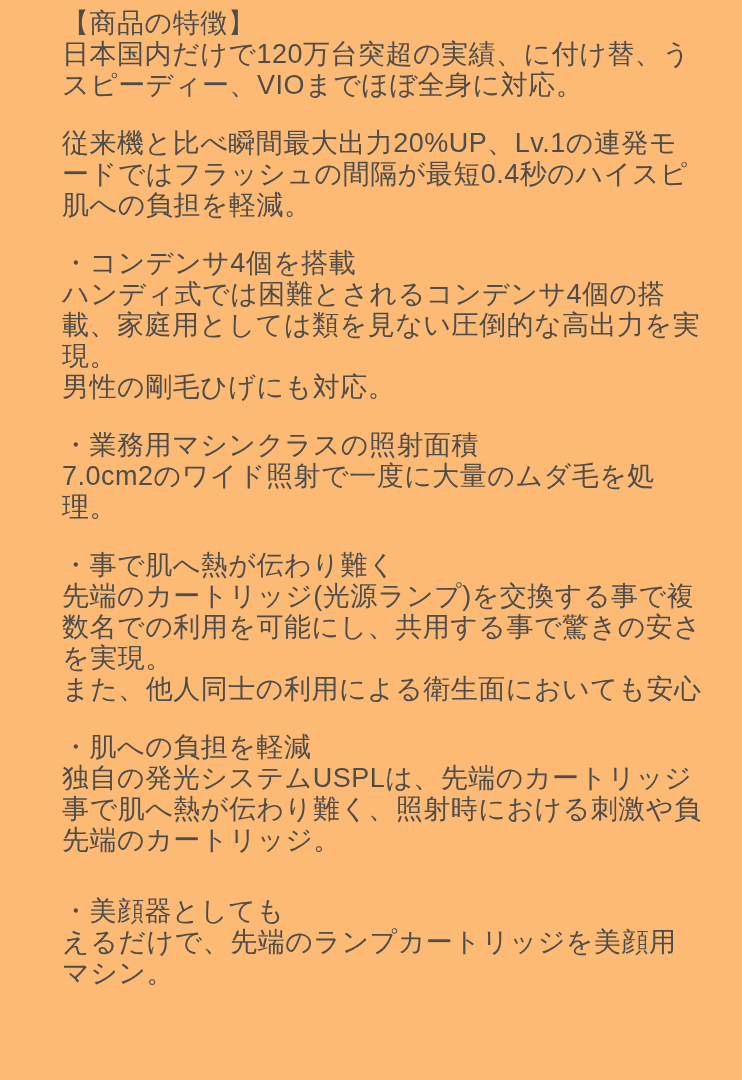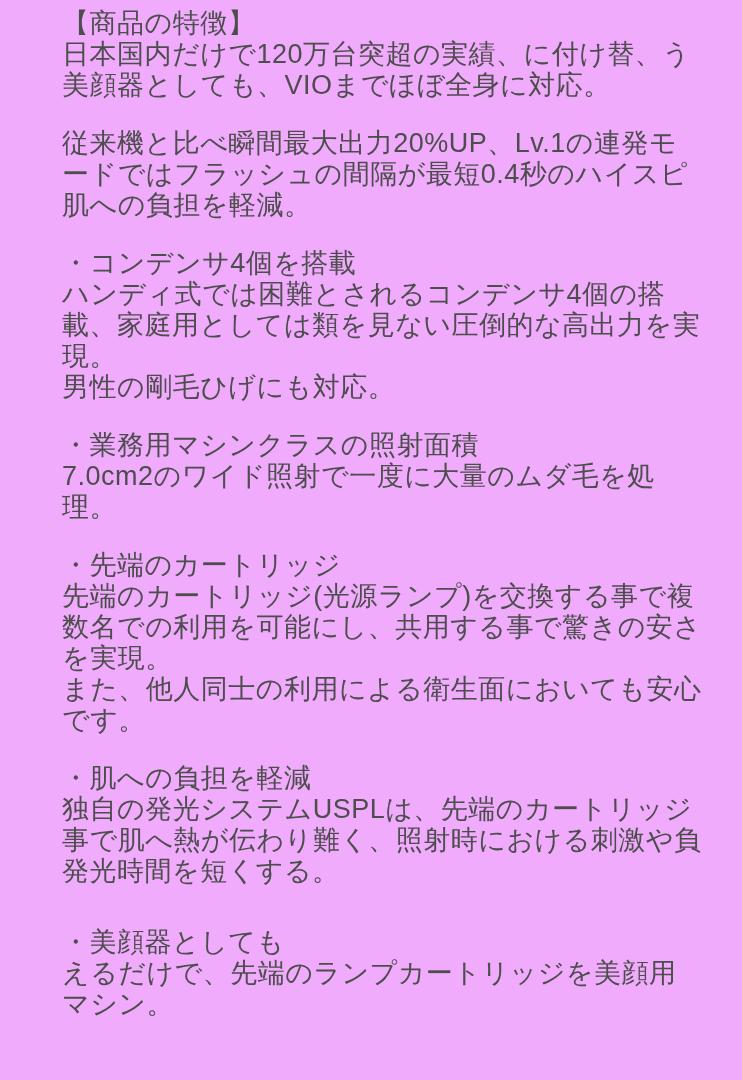--- a/index.html
+++ b/index.html
@@ -11,21 +11,21 @@
     width: 742px;
     height: 1080px;
     overflow: hidden;
     font-family: "Liberation Sans", "DejaVu Sans", sans-serif;
   }
   .page {
     box-sizing: border-box;
     width: 742px;
     height: 1080px;
     padding: 8px 36px 0 62px;
-    background: #f0abfc;
+    background: #fdba74;
   }
   .feature-section {
     margin: 0 0 27px 0;
     padding: 0;
   }
   .feature-section:last-child {
     margin-bottom: 0;
     margin-top: 40px;
   }
   .text-line {
@@ -38,52 +38,51 @@
   }
 </style>
 </head>
 <body>
 
 <div class="page">
   <div id="sections">
       <section class="feature-section">
         <div class="text-line">【商品の特徴】</div>
         <div class="text-line">日本国内だけで120万台突超の実績、に付け替、う</div>
-        <div class="text-line">美顔器としても、VIOまでほぼ全身に対応。</div>
+        <div class="text-line">スピーディー、VIOまでほぼ全身に対応。</div>
       </section>
       <section class="feature-section">
         <div class="text-line">従来機と比べ瞬間最大出力20%UP、Lv.1の連発モ</div>
         <div class="text-line">ードではフラッシュの間隔が最短0.4秒のハイスピ</div>
         <div class="text-line">肌への負担を軽減。</div>
       </section>
       <section class="feature-section">
         <div class="text-line">・コンデンサ4個を搭載</div>
         <div class="text-line">ハンディ式では困難とされるコンデンサ4個の搭</div>
         <div class="text-line">載、家庭用としては類を見ない圧倒的な高出力を実</div>
         <div class="text-line">現。</div>
         <div class="text-line">男性の剛毛ひげにも対応。</div>
       </section>
       <section class="feature-section">
         <div class="text-line">・業務用マシンクラスの照射面積</div>
         <div class="text-line">7.0cm2のワイド照射で一度に大量のムダ毛を処</div>
         <div class="text-line">理。</div>
       </section>
       <section class="feature-section">
-        <div class="text-line">・先端のカートリッジ</div>
+        <div class="text-line">・事で肌へ熱が伝わり難く</div>
         <div class="text-line">先端のカートリッジ(光源ランプ)を交換する事で複</div>
         <div class="text-line">数名での利用を可能にし、共用する事で驚きの安さ</div>
         <div class="text-line">を実現。</div>
         <div class="text-line">また、他人同士の利用による衛生面においても安心</div>
-        <div class="text-line">です。</div>
       </section>
       <section class="feature-section">
         <div class="text-line">・肌への負担を軽減</div>
         <div class="text-line">独自の発光システムUSPLは、先端のカートリッジ</div>
         <div class="text-line">事で肌へ熱が伝わり難く、照射時における刺激や負</div>
-        <div class="text-line">発光時間を短くする。</div>
+        <div class="text-line">先端のカートリッジ。</div>
       </section>
       <section class="feature-section">
         <div class="text-line">・美顔器としても</div>
         <div class="text-line">えるだけで、先端のランプカートリッジを美顔用</div>
         <div class="text-line">マシン。</div>
       </section>
     </div>
 </div>
 
 </body></html>

